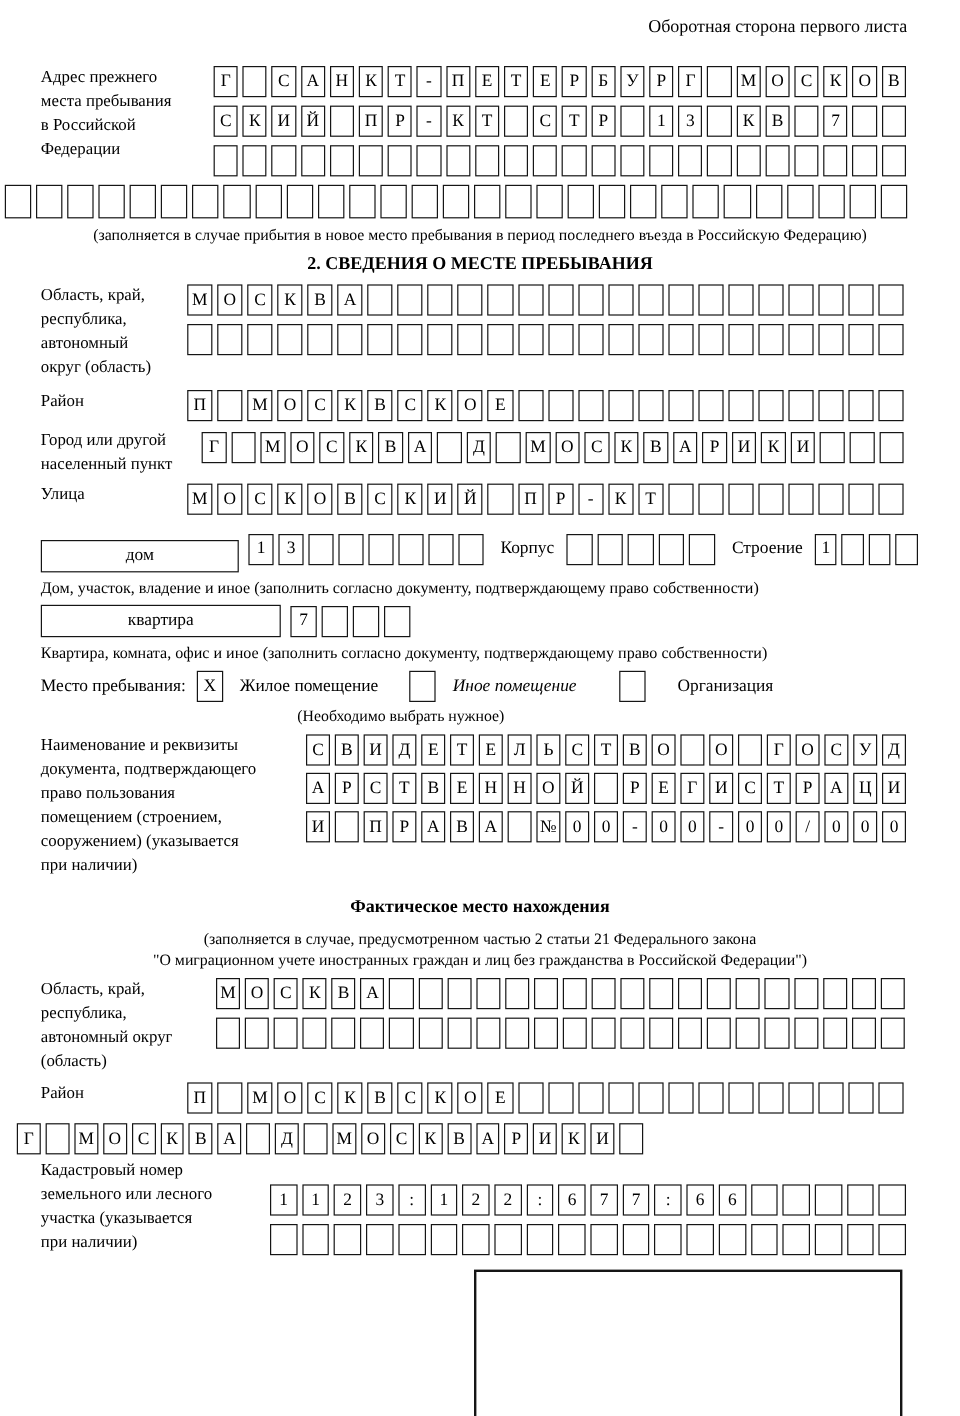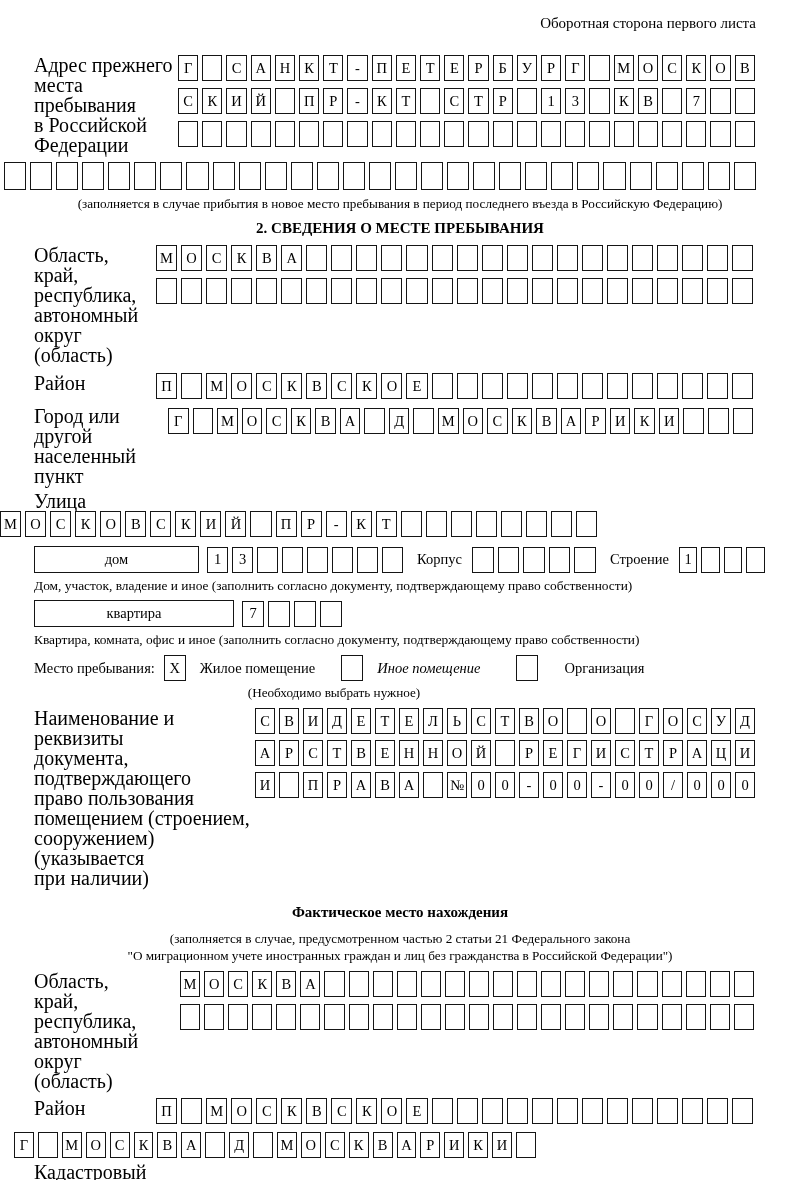--- a/index.html
+++ b/index.html
@@ -5,21 +5,21 @@
   * { margin:0; padding:0; box-sizing:border-box; }
   html,body { background:#fff; }
   .page {
     position:relative; width:800px; height:1180px; margin:0 auto;
     background:#fff; color:#000;
     font-family:"Liberation Serif", "DejaVu Serif", serif;
     overflow:hidden;
   }
   .hdr-note { padding-top:15px; margin-right:44px; text-align:right; font-size:15px; }
   .field { display:flex; align-items:flex-start; }
-  .lbl { margin-left:34px; font-size:20px; line-height:20px; white-space:pre-line; flex:none; }
+  .lbl { margin-left:34px; font-size:14px; line-height:20px; white-space:pre-line; flex:none; }
   .rows { display:flex; flex-direction:column; gap:7px; }
   .row { display:flex; gap:4px; }
   .cell {
     flex:1; height:26px; border:1.5px solid #151515;
     display:flex; align-items:center; justify-content:center;
     font-size:14.5px; background:#fff;
   }
   .tall .cell { height:28px; }
   .namebox {
     height:27px; border:1.5px solid #151515; display:flex;
@@ -278,21 +278,21 @@
         <span class="cell">Р</span>
         <span class="cell">И</span>
         <span class="cell">К</span>
         <span class="cell">И</span>
         <span class="cell"></span>
         <span class="cell"></span>
         <span class="cell"></span>
       </div>
   </div>
 
-  <div class="field" style="margin-top:5px;flex-direction:column;">
+  <div class="field" style="margin-top:5px;">
     <div class="lbl" style="width:122px;">Улица</div>
     <div class="row" style="width:597px;">
         <span class="cell">М</span>
         <span class="cell">О</span>
         <span class="cell">С</span>
         <span class="cell">К</span>
         <span class="cell">О</span>
         <span class="cell">В</span>
         <span class="cell">С</span>
         <span class="cell">К</span>
@@ -309,21 +309,21 @@
         <span class="cell"></span>
         <span class="cell"></span>
         <span class="cell"></span>
         <span class="cell"></span>
         <span class="cell"></span>
         <span class="cell"></span>
       </div>
   </div>
 
   <div class="inline" style="margin-top:9px; margin-left:34px;">
-    <div class="namebox" style="width:165px;">дом</div>
+    <div class="namebox" style="width:165px;margin-top:12px;">дом</div>
     <div class="row" style="width:196px; margin-left:8px;">
         <span class="cell">1</span>
         <span class="cell">3</span>
         <span class="cell"></span>
         <span class="cell"></span>
         <span class="cell"></span>
         <span class="cell"></span>
         <span class="cell"></span>
         <span class="cell"></span>
       </div>

